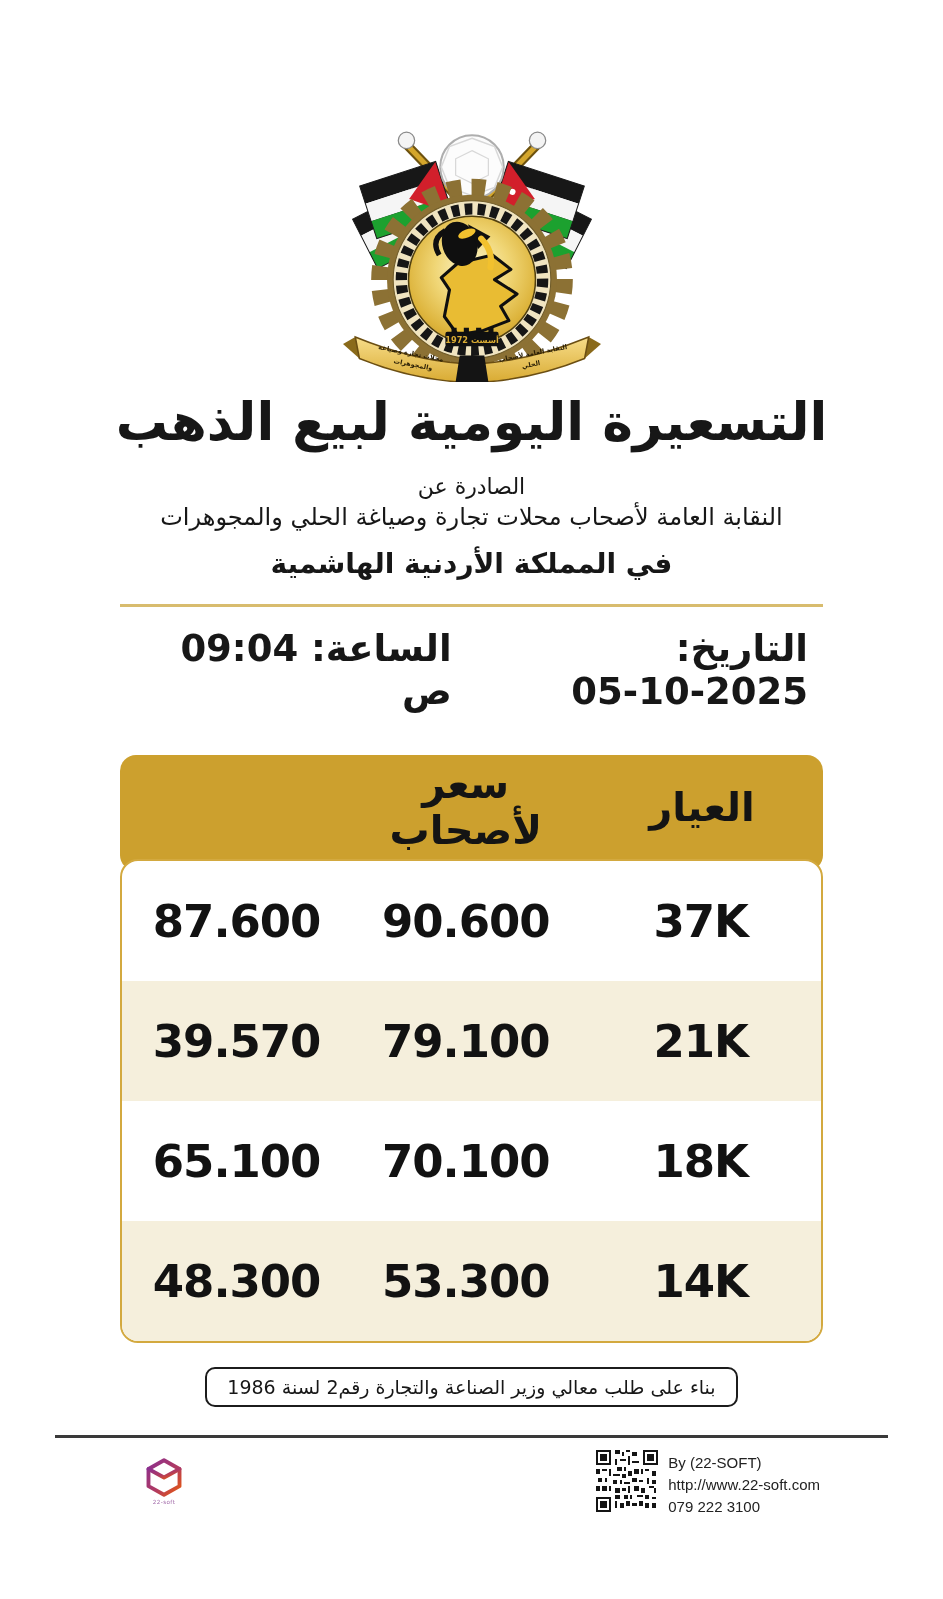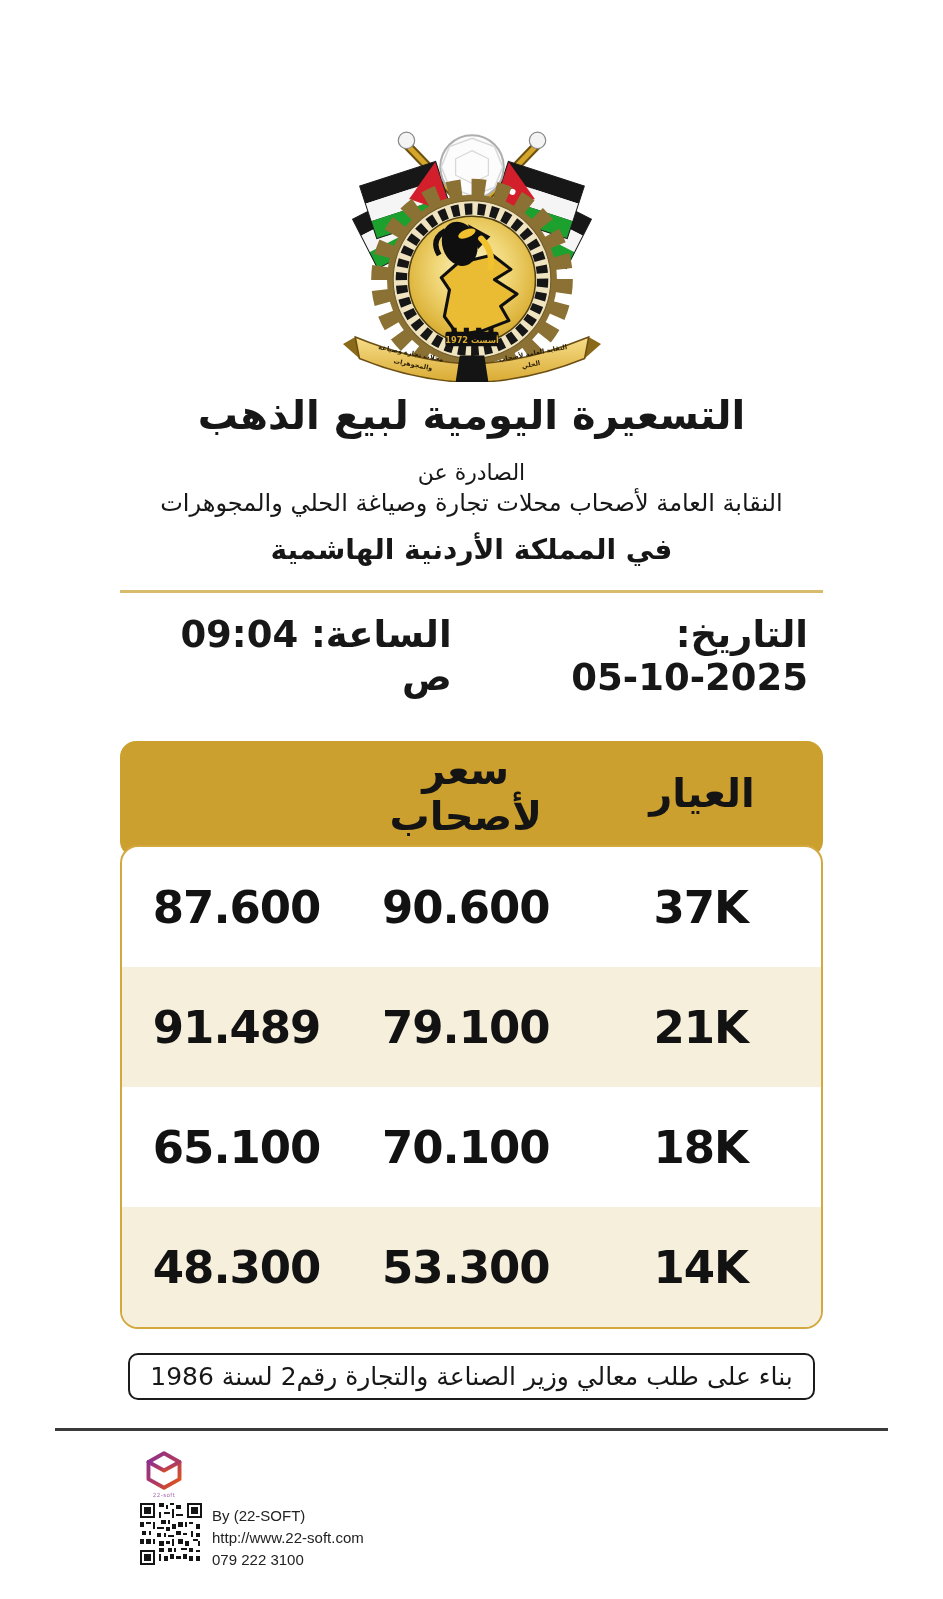--- a/index.html
+++ b/index.html
@@ -1,42 +1,42 @@
 <!DOCTYPE html>
 <html lang="ar" style="--gold-header: #CCA02E; --cream-row: #F5EFDC; --gold-line: #D8BC6E; --table-border: #D3A93F; --text-dark: #171717;"><head>
 <meta charset="utf-8">
 <style>
   html,body{margin:0;padding:0;background:#ffffff;}
   .page{
     position:relative;width:833px;height:1599px;margin:0 auto;background:#ffffff;
     font-family:"DejaVu Sans",sans-serif;color:var(--text-dark,#171717);overflow:hidden;
   }
   .emblem{display:block;margin:124px auto 0;}
-  .title{margin:10px 12px 0;text-align:center;font-size:40px;font-weight:bold;direction:rtl;}
+  .title{margin:10px 12px 0;text-align:center;font-size:52px;font-weight:bold;direction:rtl;}
   .issued{margin-top:22px;text-align:center;font-size:22px;direction:rtl;}
   .issuer{margin-top:4px;text-align:center;font-size:24px;direction:rtl;}
   .country{margin-top:16px;text-align:center;font-size:28px;font-weight:600;direction:rtl;}
   .gold-rule{margin:24px 65px 0;border:none;border-top:3px solid var(--gold-line,#D8BC6E);}
   .dt-row{direction:rtl;display:flex;justify-content:space-between;align-items:baseline;
     margin:20px 80px 0 85px;font-size:37px;font-weight:bold;}
   .dt-item span{white-space:nowrap;}
   .table-wrap{margin:42px 65px 0;}
   .t-head{direction:rtl;display:grid;grid-template-columns:1.05fr 1fr 1fr;
     background:var(--gold-header,#CCA02E);border-radius:16px;height:116px;
     align-items:center;text-align:center;font-size:40px;font-weight:bold;
     box-sizing:border-box;padding-bottom:12px;color:#141414;}
   .t-body{direction:rtl;margin-top:-12px;border:2px solid var(--table-border,#D3A93F);
     border-radius:18px;overflow:hidden;background:#ffffff;position:relative;}
   .t-row{display:grid;grid-template-columns:1.05fr 1fr 1fr;height:120px;
     align-items:center;text-align:center;font-size:45px;font-weight:800;letter-spacing:-1px;color:#121212;}
   .t-row.alt{background:var(--cream-row,#F5EFDC);}
   .note-box{direction:rtl;width:fit-content;margin:24px auto 0;border:2.5px solid #1c1c1c;
-    border-radius:10px;padding:7px 20px;font-size:25px;background:#fff;}
+    border-radius:10px;padding:7px 20px;font-size:19px;background:#fff;}
   .dark-rule{margin:28px 0 0;border:none;border-top:3px solid #3a3a3a;width:100%;}
-  .credit{display:flex;justify-content:space-between;align-items:flex-start;margin:12px 68px 0 85px;flex-direction:column;}
+  .credit{display:flex;justify-content:space-between;align-items:flex-start;margin:12px 68px 0 85px;}
   .brand-block{text-align:center;padding-top:6px;}
   .qr-block{display:flex;gap:10px;align-items:flex-start;direction:ltr;}
   .credit-lines{font-family:"Liberation Sans",sans-serif;font-size:15px;color:#222;
     line-height:1.45;padding-top:2px;text-align:left;}
 </style>
 </head>
 <body>
 
 <div class="page">
 
@@ -170,21 +170,21 @@
     </div>
     <div class="t-body">
       <div class="t-row">
         <div>37K</div>
         <div>90.600</div>
         <div>87.600</div>
       </div>
       <div class="t-row alt">
         <div>21K</div>
         <div>79.100</div>
-        <div>91.489</div>
+        <div>39.570</div>
       </div>
       <div class="t-row">
         <div>18K</div>
         <div>70.100</div>
         <div>65.100</div>
       </div>
       <div class="t-row alt">
         <div>14K</div>
         <div>53.300</div>
         <div>48.300</div>

